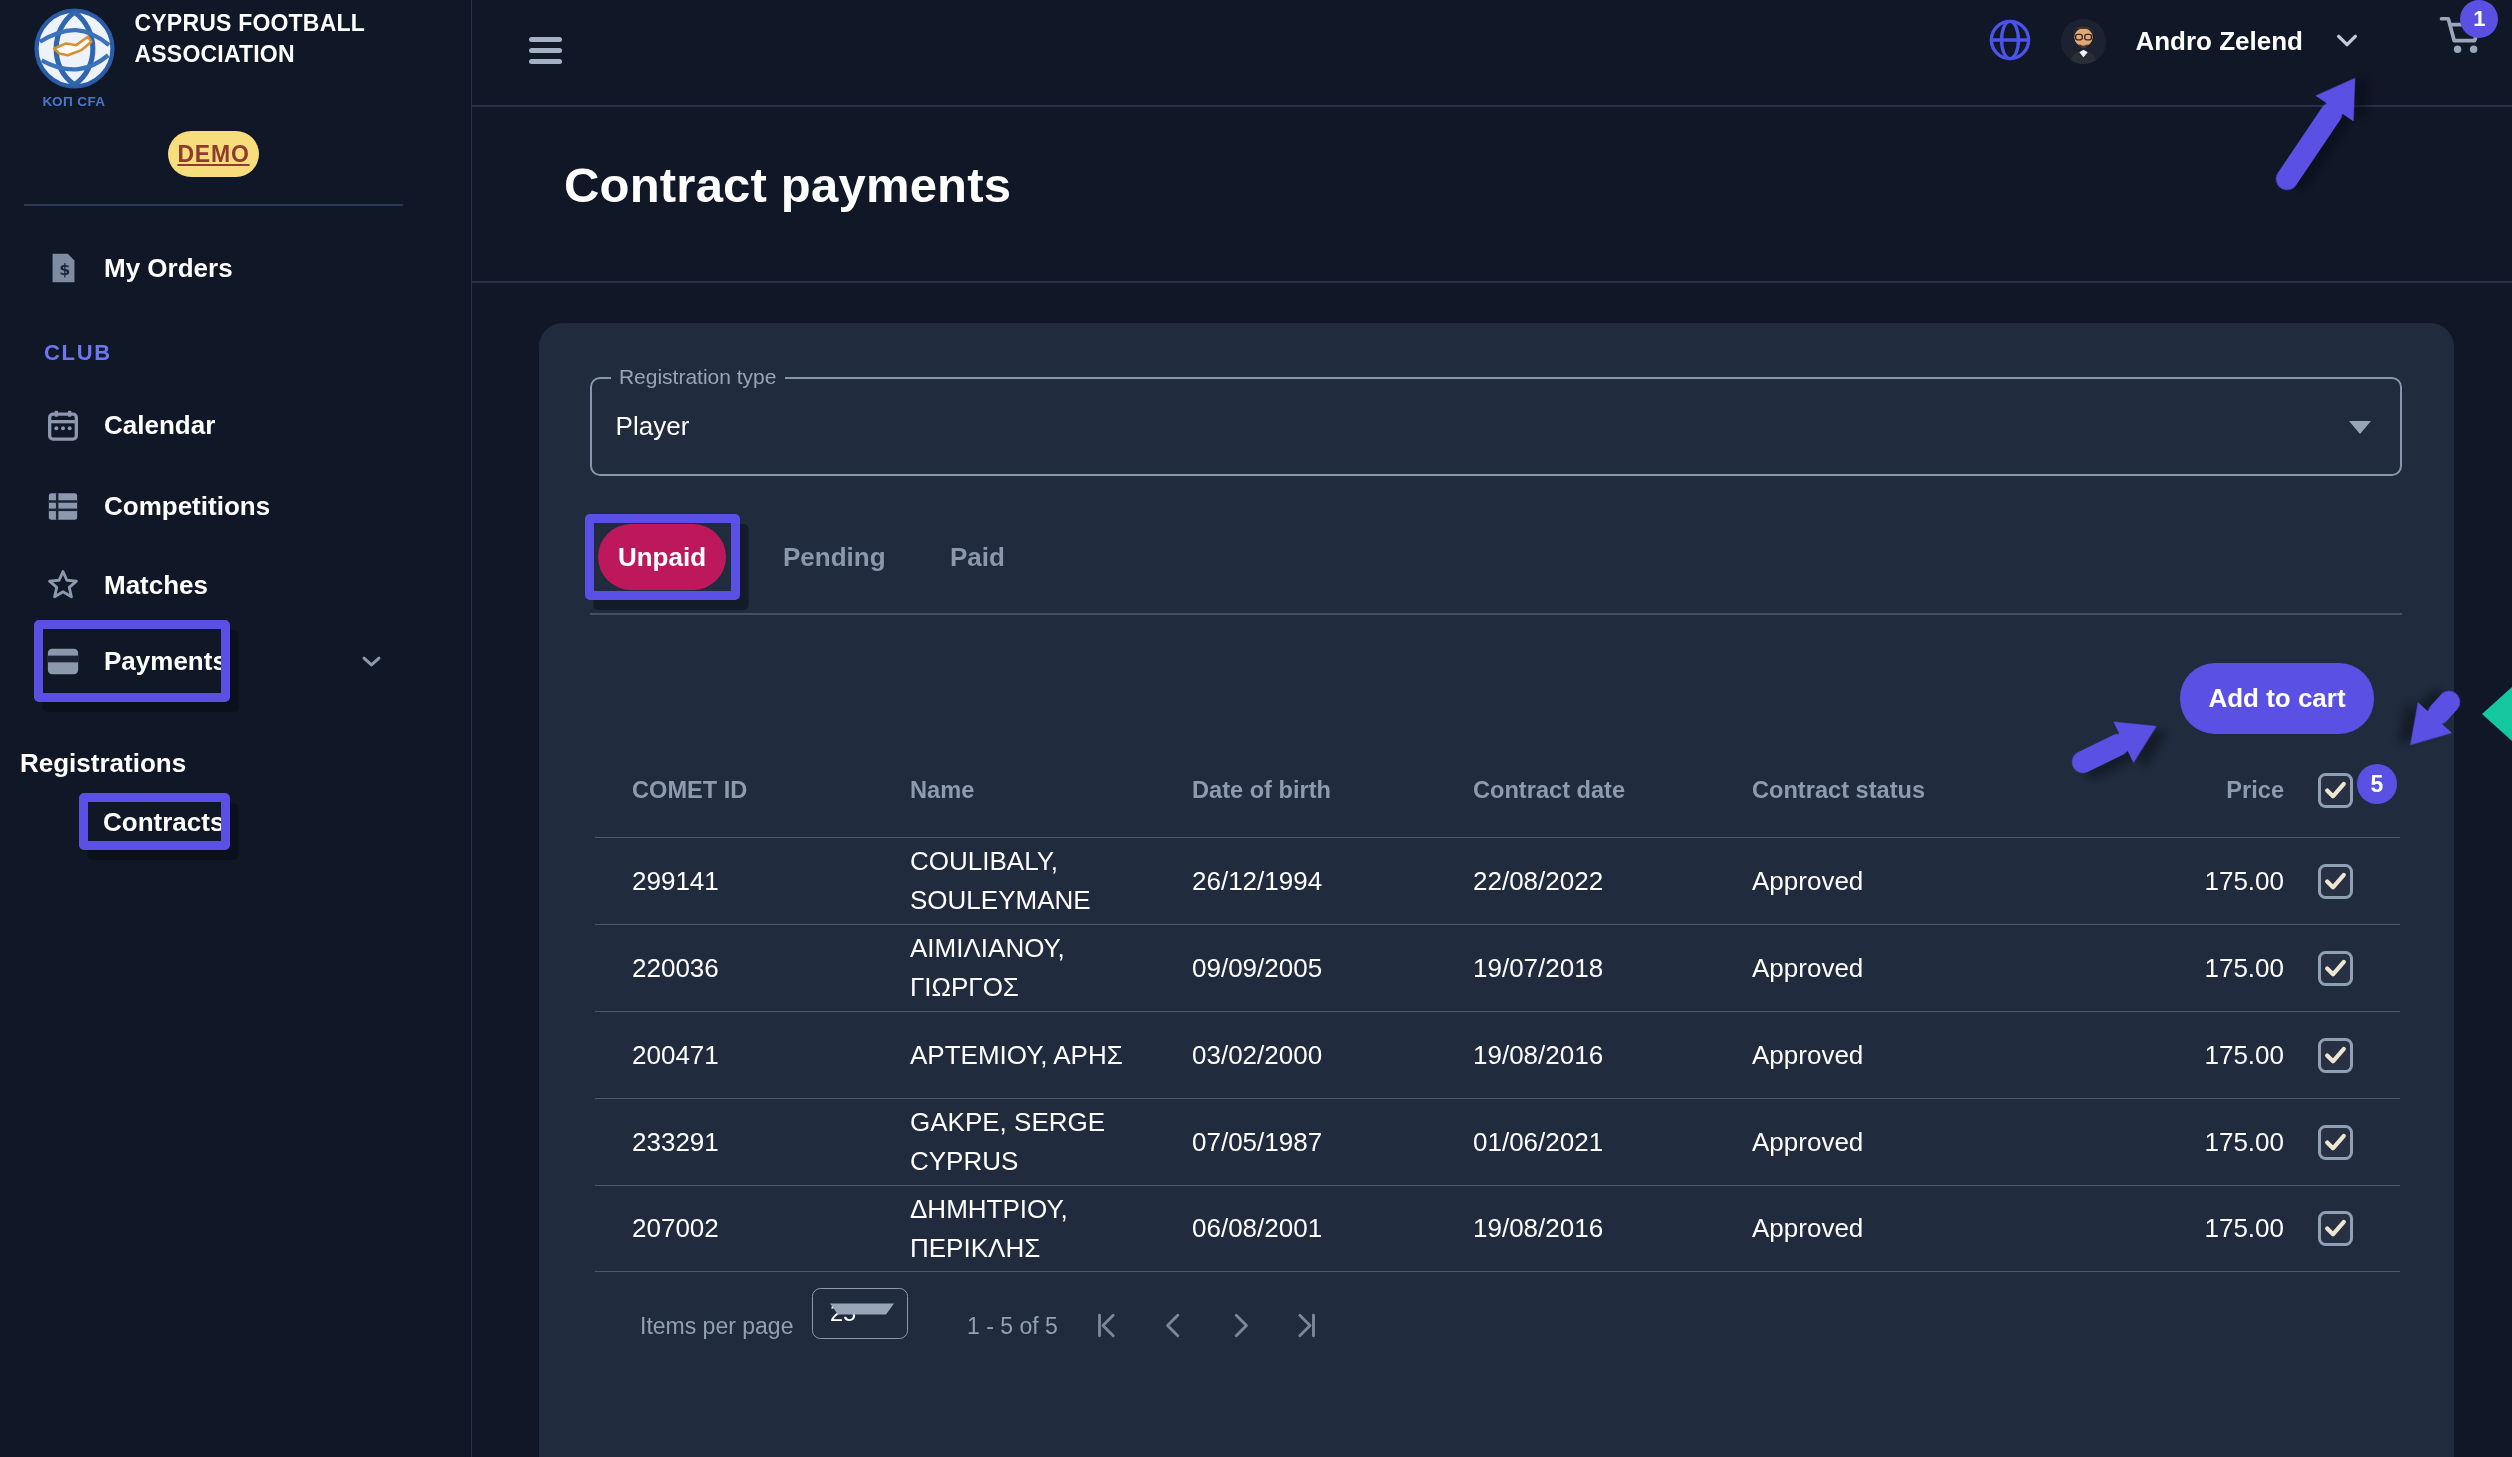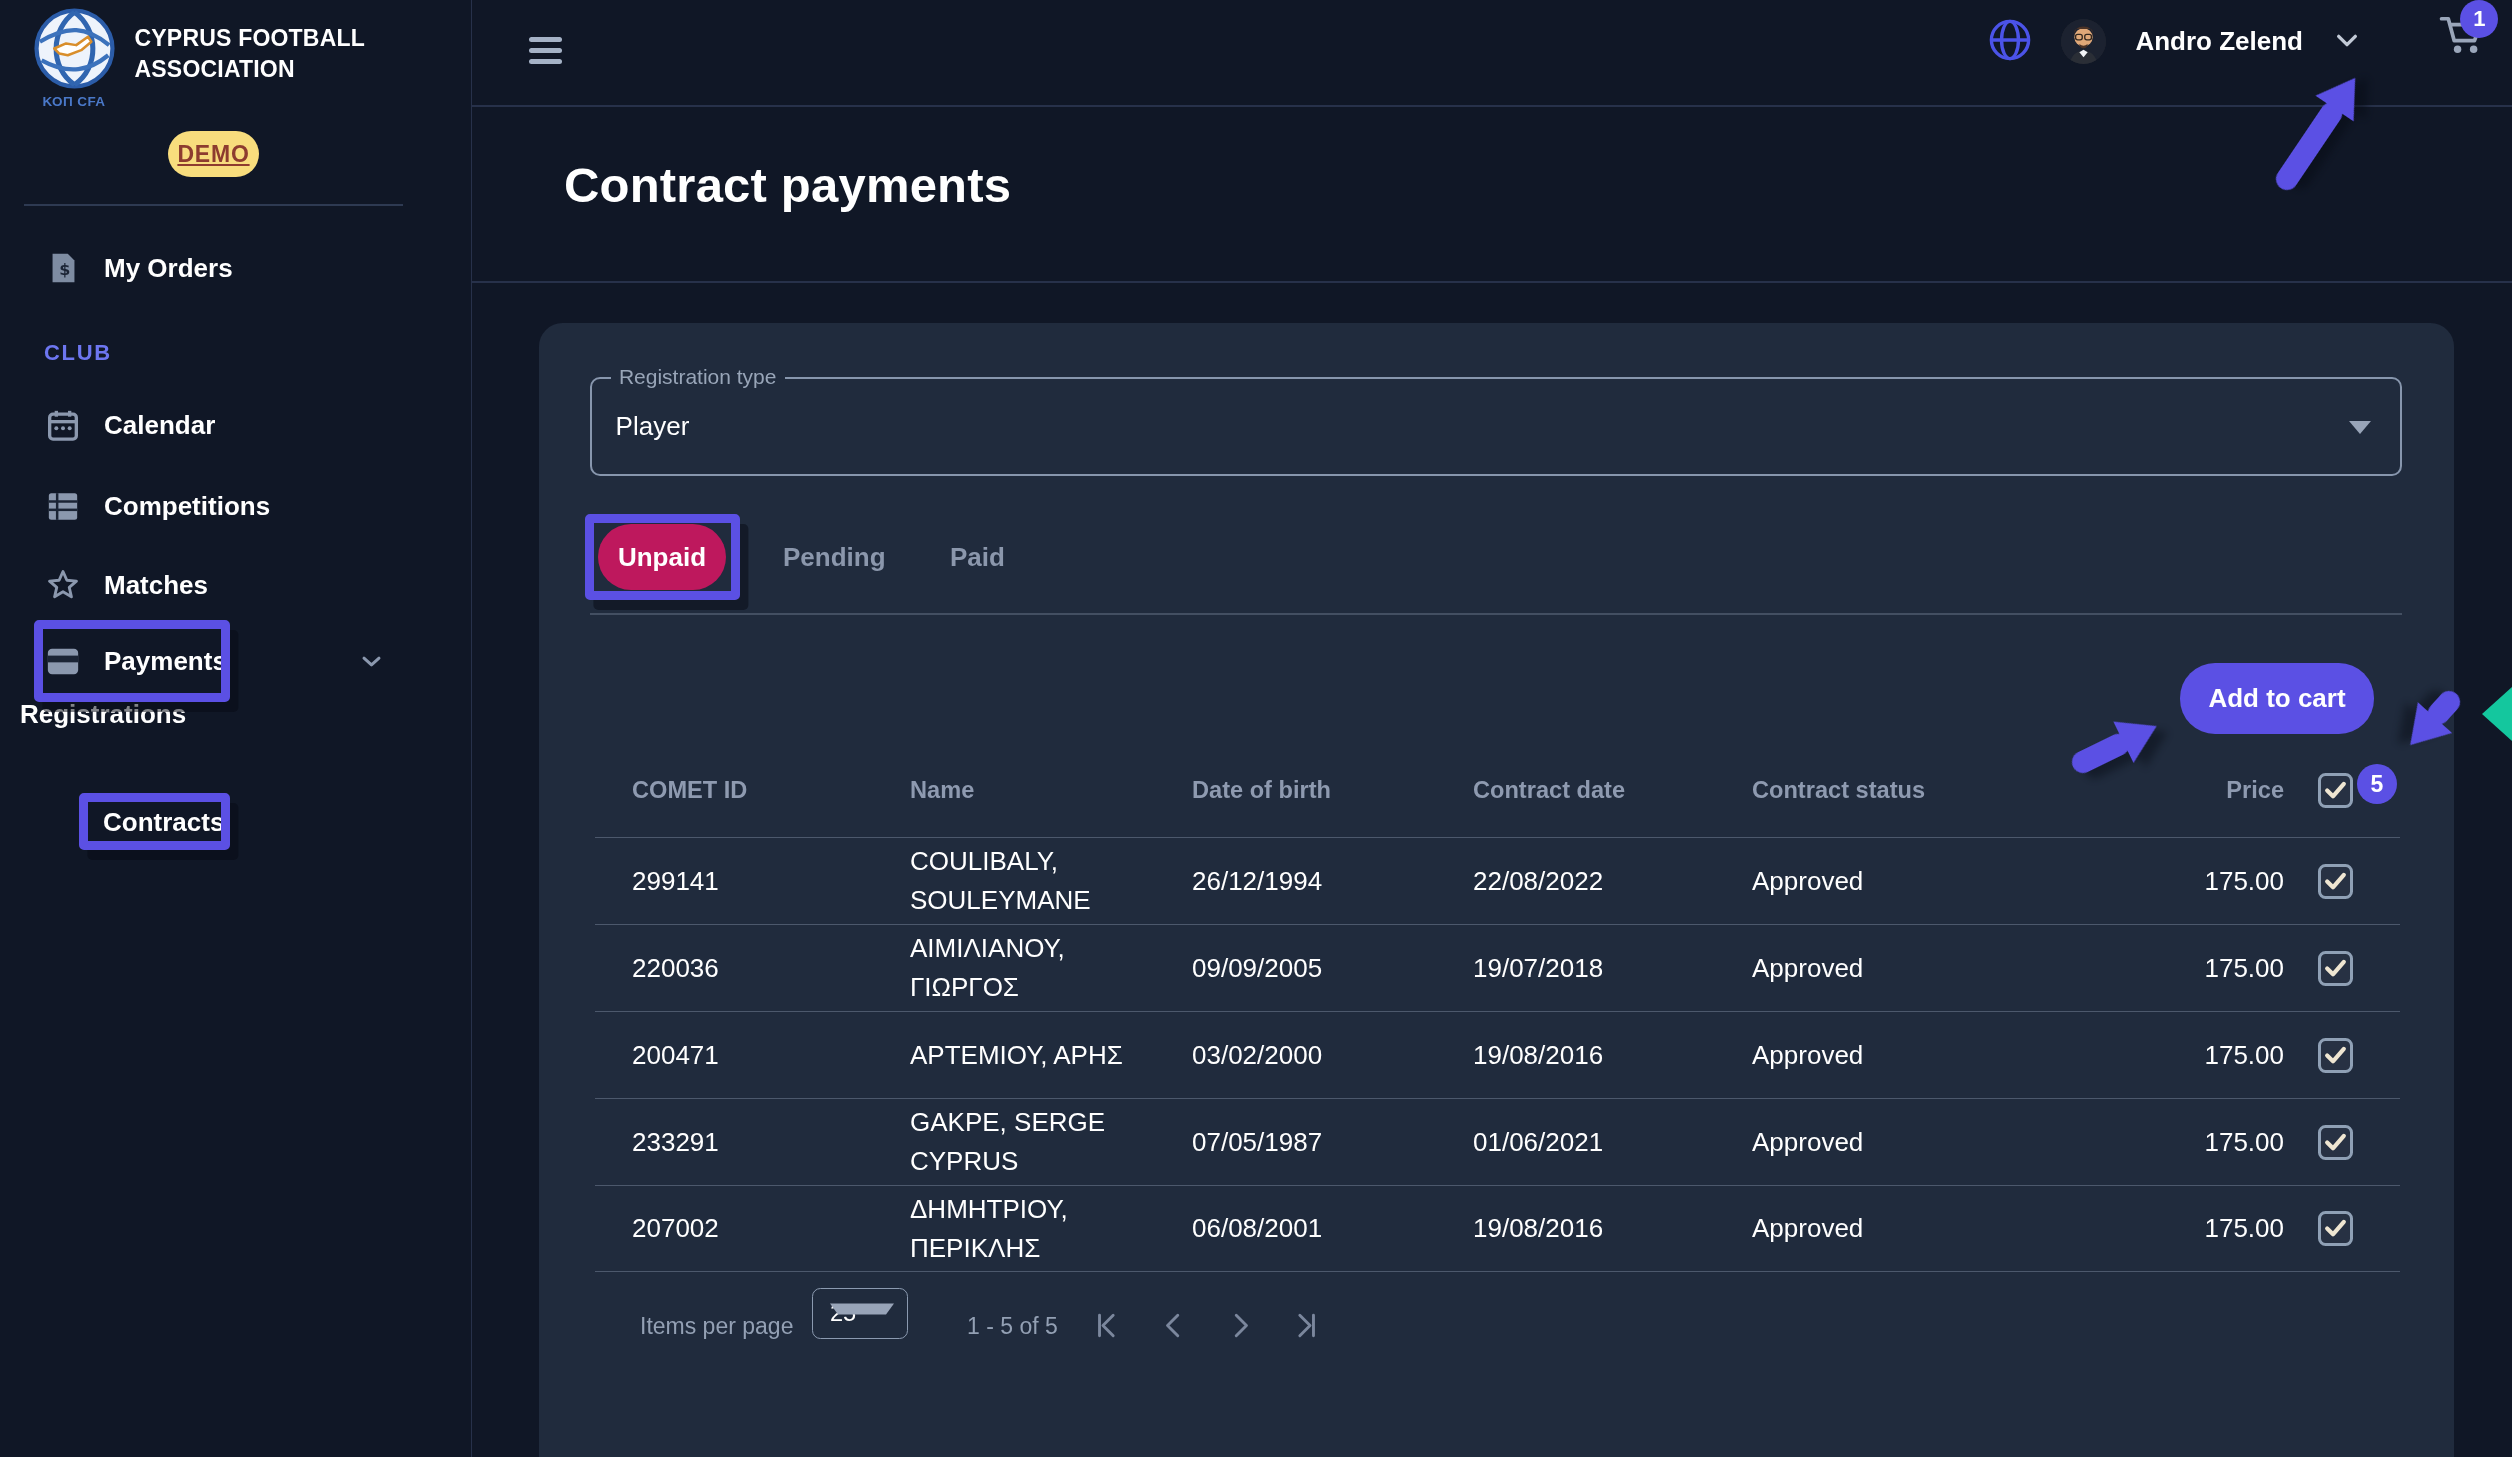--- a/index.html
+++ b/index.html
@@ -17,21 +17,21 @@
     font-family:"Liberation Sans","DejaVu Sans",sans-serif;
     color:#fff;
     position:relative;
   }
 
   
   .sidebar{position:absolute;left:0;top:0;width:472px;height:1457px;border-right:1.7px solid var(--line);background:var(--page-bg);z-index:3;}
   .logo-row{position:absolute;left:32px;top:8.4px;display:flex;align-items:flex-start;gap:18.5px;}
   .logo-wrap{display:flex;flex-direction:column;align-items:center;width:84px;}
   .logo-caption{font-size:13.5px;font-weight:700;color:#4a78c8;margin-top:1.7px;letter-spacing:0.4px;}
-  .org-name{font-size:23px;font-weight:800;line-height:1.35;letter-spacing:0.2px;margin-top:15px;color:#fff;}
+  .org-name{font-size:23px;font-weight:800;line-height:1.35;letter-spacing:0.2px;color:#fff;}
   .demo-badge{position:absolute;left:168px;top:131px;width:91px;height:46px;border-radius:23.6px;background:#f8dd7d;color:#8d3c2f;font-size:23px;font-weight:800;display:flex;align-items:center;justify-content:center;letter-spacing:0.8px;text-decoration:underline;}
   .side-divider{position:absolute;left:23.6px;top:204px;width:379px;height:1.7px;background:#2e3a52;}
   .nav-item{position:absolute;left:0;width:472px;height:52px;display:flex;align-items:center;padding-left:47px;gap:25px;font-size:26px;font-weight:600;color:#fff;cursor:pointer;}
   .nav-item .nicon{width:32px;display:flex;justify-content:center;}
   .nav-sub{padding-left:103px;}
   .section-label{position:absolute;left:44px;top:340px;font-size:22px;font-weight:700;color:#6d76f0;letter-spacing:1.7px;}
   .nav-chevron{position:absolute;left:357px;top:13.5px;}
 
   
   .topbar-border{position:absolute;left:0;top:105px;width:2512px;height:1.7px;background:var(--line);z-index:2;}
@@ -174,21 +174,21 @@
         </svg>
     </span>
     <span>Payments</span>
     <span class="nav-chevron">
       <svg width="29" height="25" viewBox="0 0 34 30">
           <path d="M8 11 l9 8 9-8" fill="none" stroke="#8b98ae" stroke-width="3.6" stroke-linecap="round" stroke-linejoin="round"></path>
         </svg>
     </span>
   </div>
 
-  <div class="nav-item nav-sub" style="top:688px;padding-left:20px;">
+  <div class="nav-item nav-sub" style="top:737px;padding-left:20px;">
     <span>Registrations</span>
   </div>
 
   <div class="nav-item nav-sub" style="top:796px;">
     <span>Contracts</span>
   </div>
 </aside>
 
 <div class="topbar-border"></div>
 

